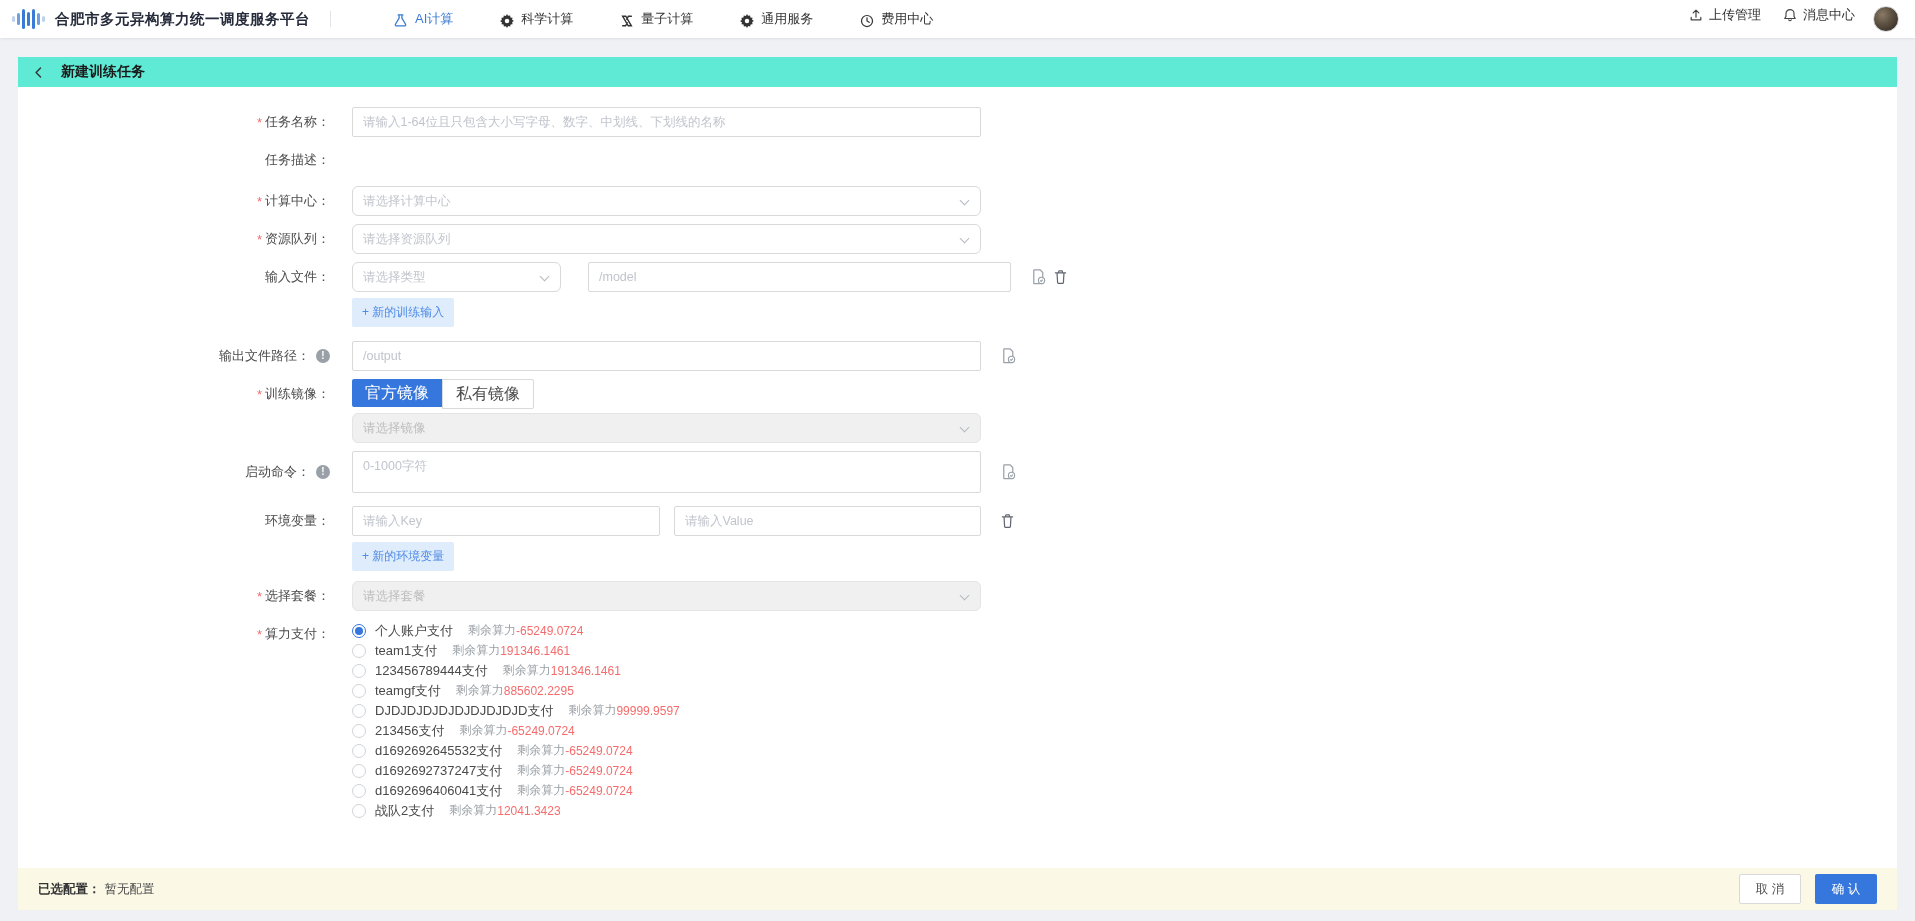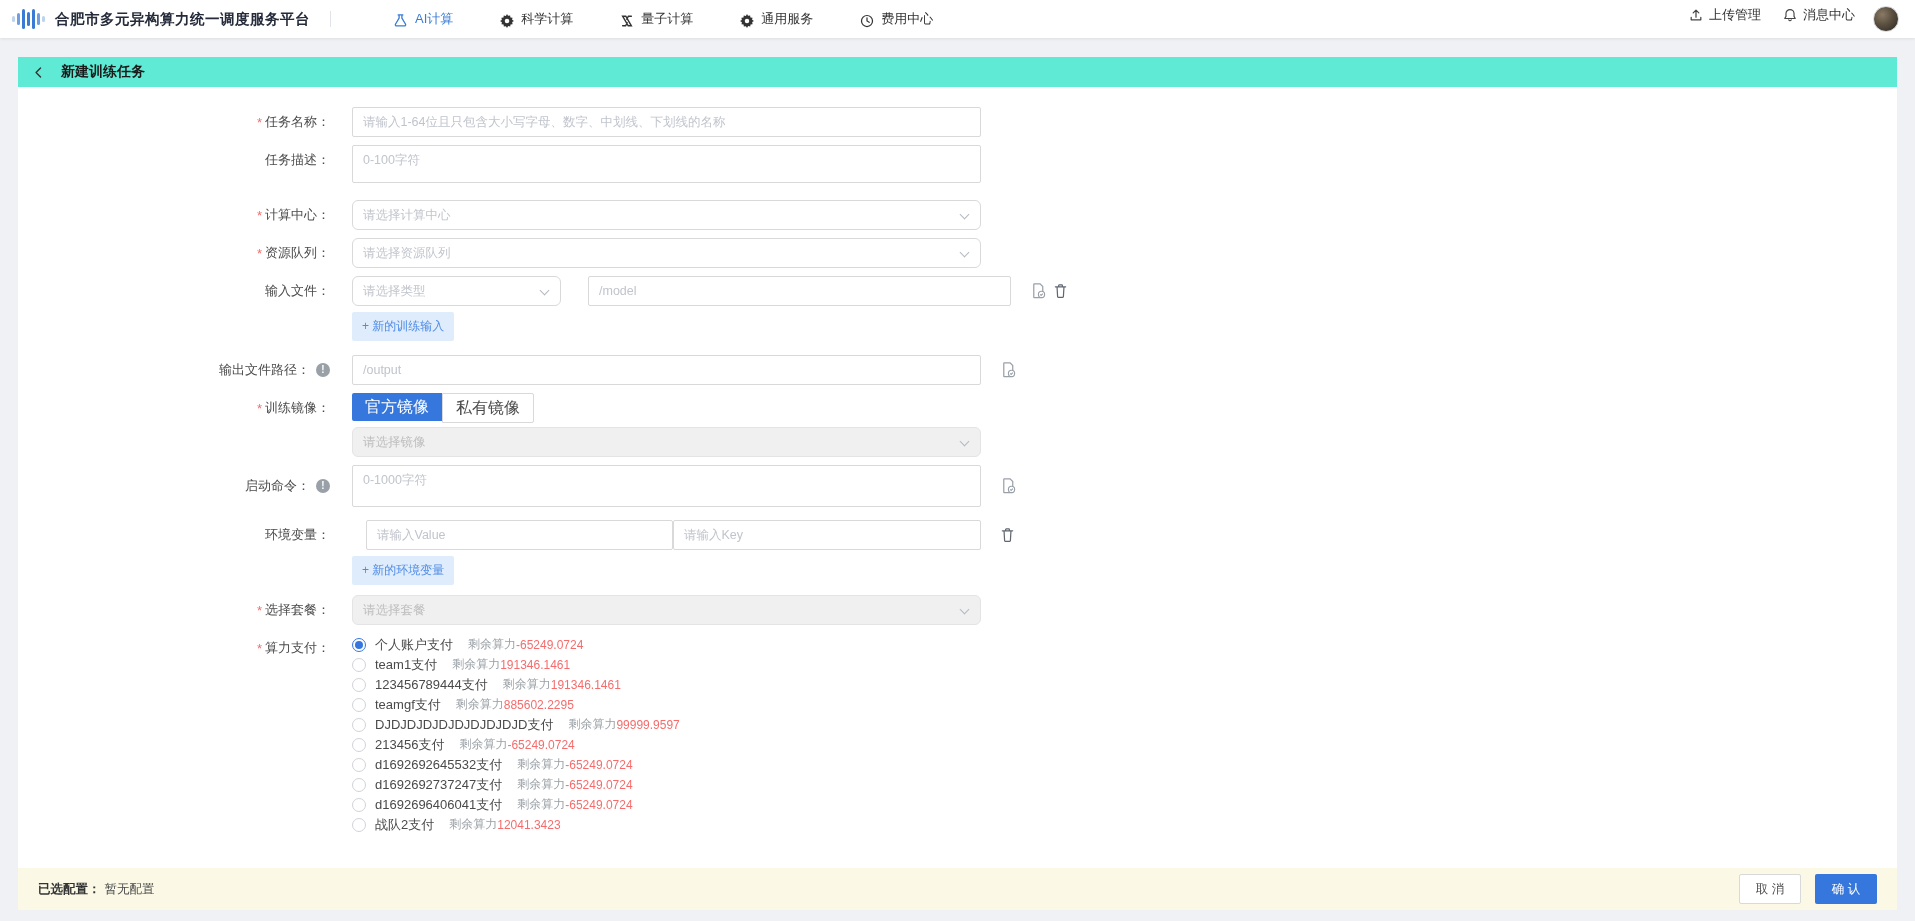--- a/index.html
+++ b/index.html
@@ -198,23 +198,20 @@
     </div>
     <div class="field">
       <input class="txt" type="text" placeholder="请输入1-64位且只包含大小写字母、数字、中划线、下划线的名称" style="">
     </div>
   </div>
 
   <div class="row v-top" style="margin-bottom:17px;">
     <div class="label">
       <span>任务描述：</span>
     </div>
-    <div class="field">
-      <textarea class="txt ta-desc" placeholder="0-100字符" style=""></textarea>
-    </div>
   </div>
 
   <div class="row">
     <div class="label">
       <span class="star">*</span>
       <span>计算中心：</span>
     </div>
     <div class="field">
       <div class="select">
         <span>请选择计算中心</span>
@@ -320,22 +317,22 @@
           </svg>
       </span>
     </div>
   </div>
 
   <div class="row" style="margin-bottom:6px;">
     <div class="label">
       <span>环境变量：</span>
     </div>
     <div class="field">
+      <input class="txt w-key" type="text" placeholder="请输入Key" style="">
       <input class="txt w-val" type="text" placeholder="请输入Value" style="">
-      <input class="txt w-key" type="text" placeholder="请输入Key" style="">
       <span class="icon-btn">
         <svg width="15" height="16" viewBox="0 0 16 17">
             <path d="M2.5 4h11M6 4V2.6a.6.6 0 0 1 .6-.6h2.8a.6.6 0 0 1 .6.6V4M4.3 4l.6 10.4a.8.8 0 0 0 .8.8h4.6a.8.8 0 0 0 .8-.8L11.7 4" fill="none" stroke="#5f6670" stroke-width="1.3" stroke-linecap="round" stroke-linejoin="round"></path>
           </svg>
       </span>
     </div>
   </div>
 
   <div class="add-row" style="margin-bottom:10px;">
     <button class="add-btn">+ 新的环境变量</button>

